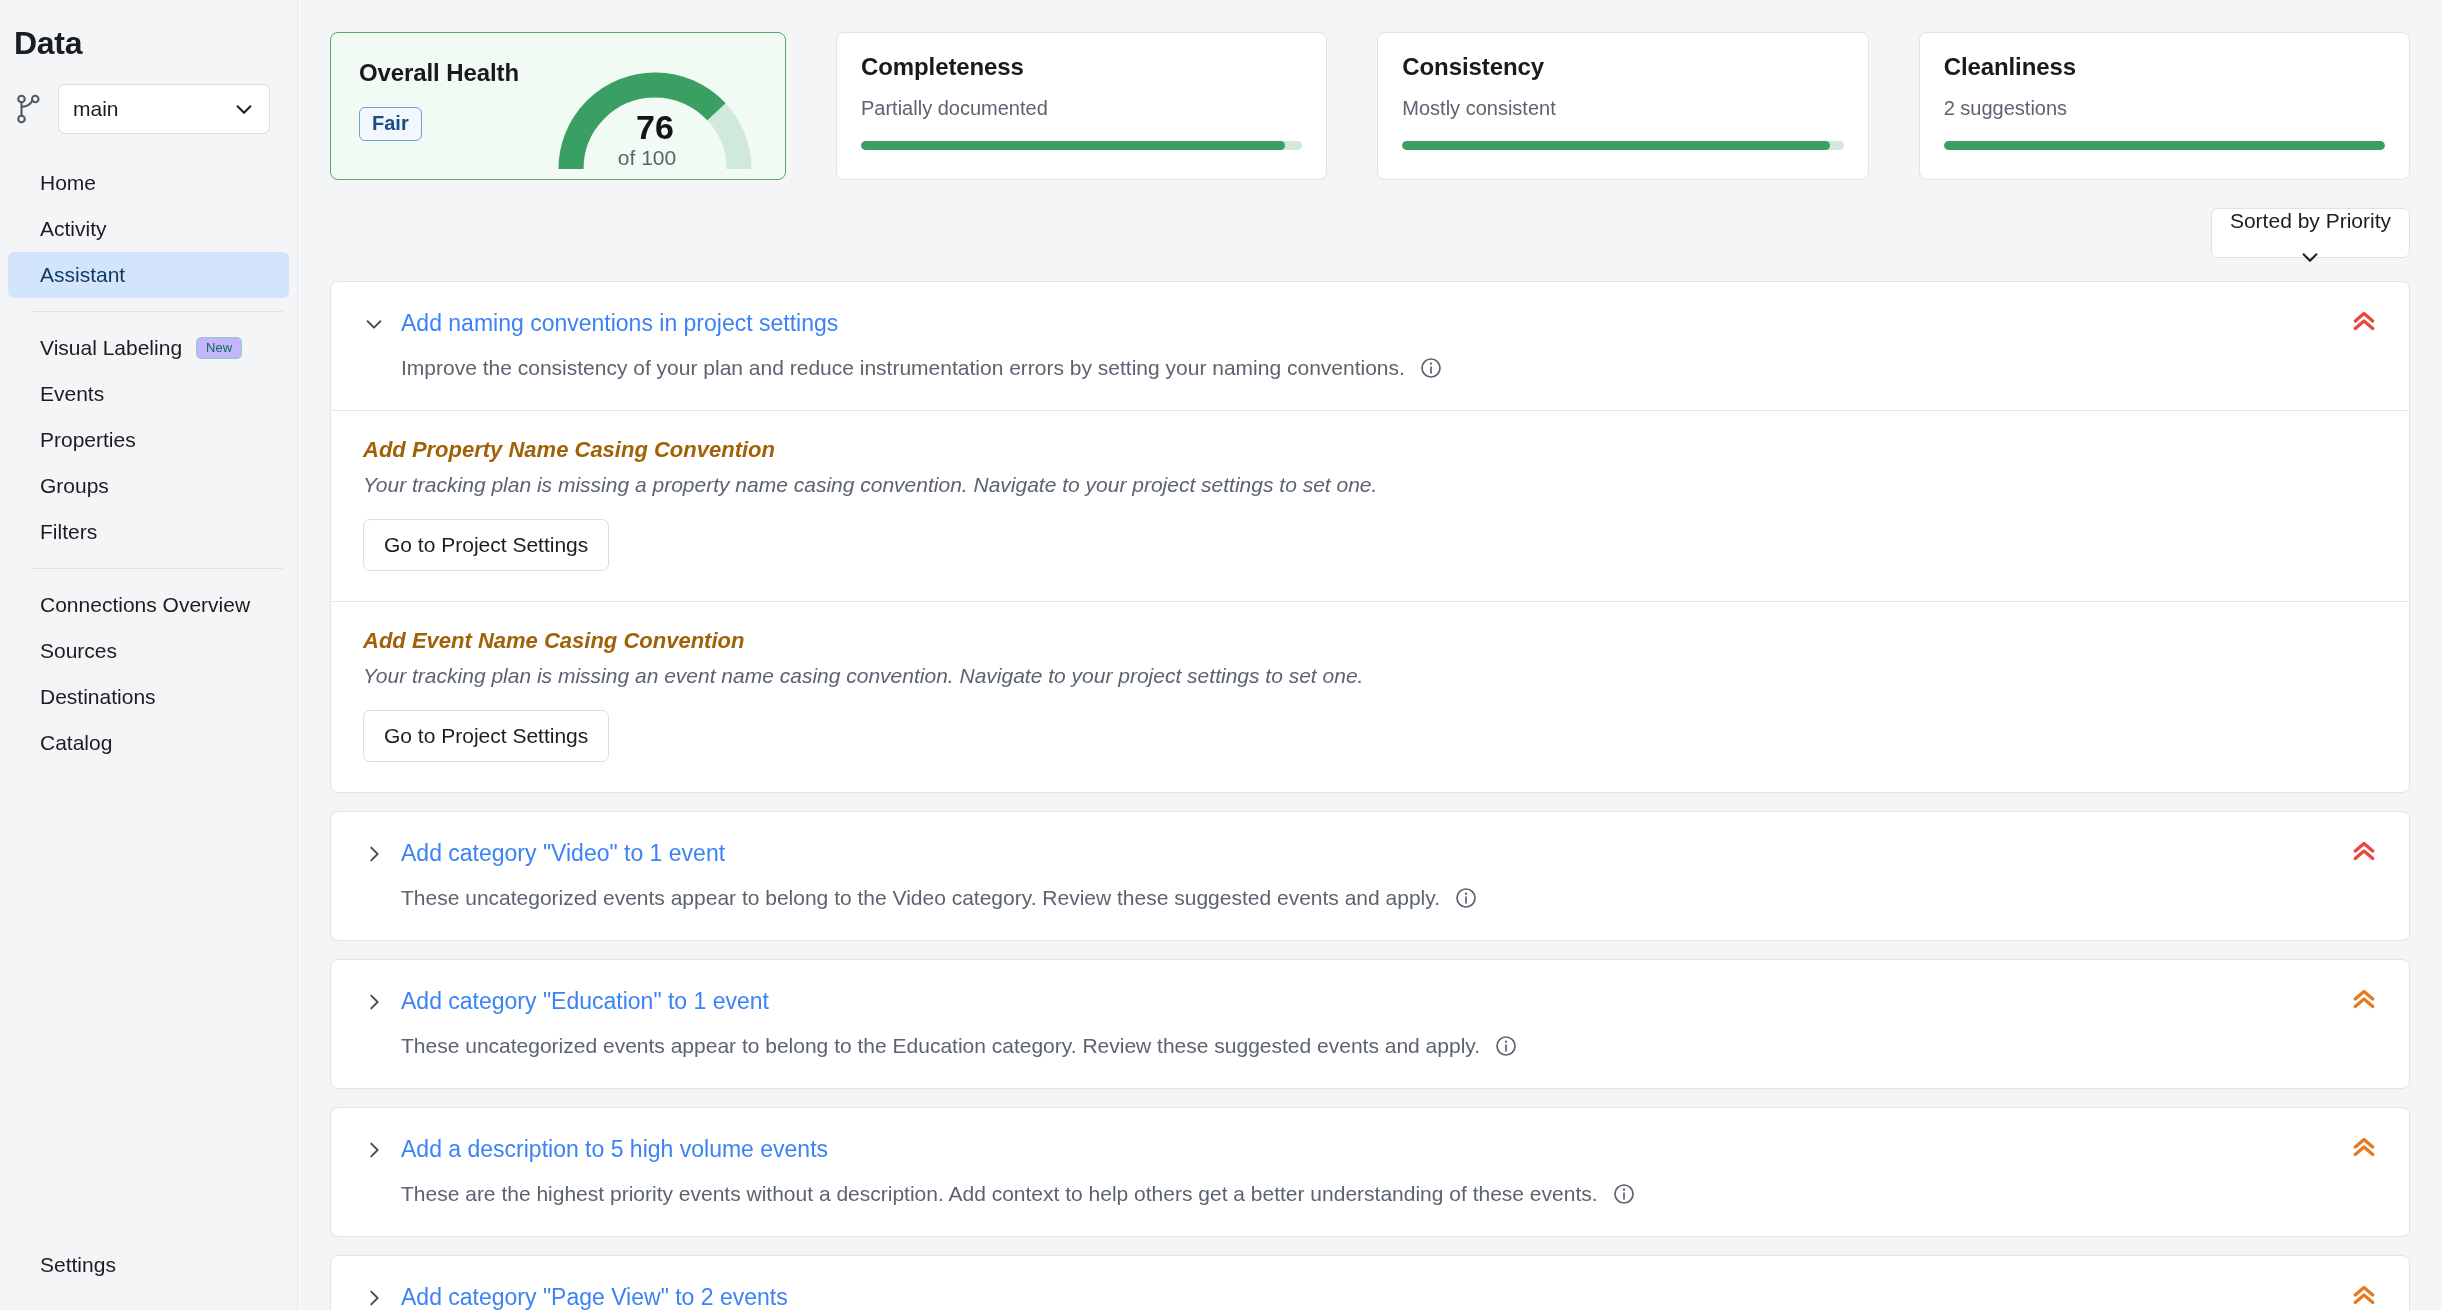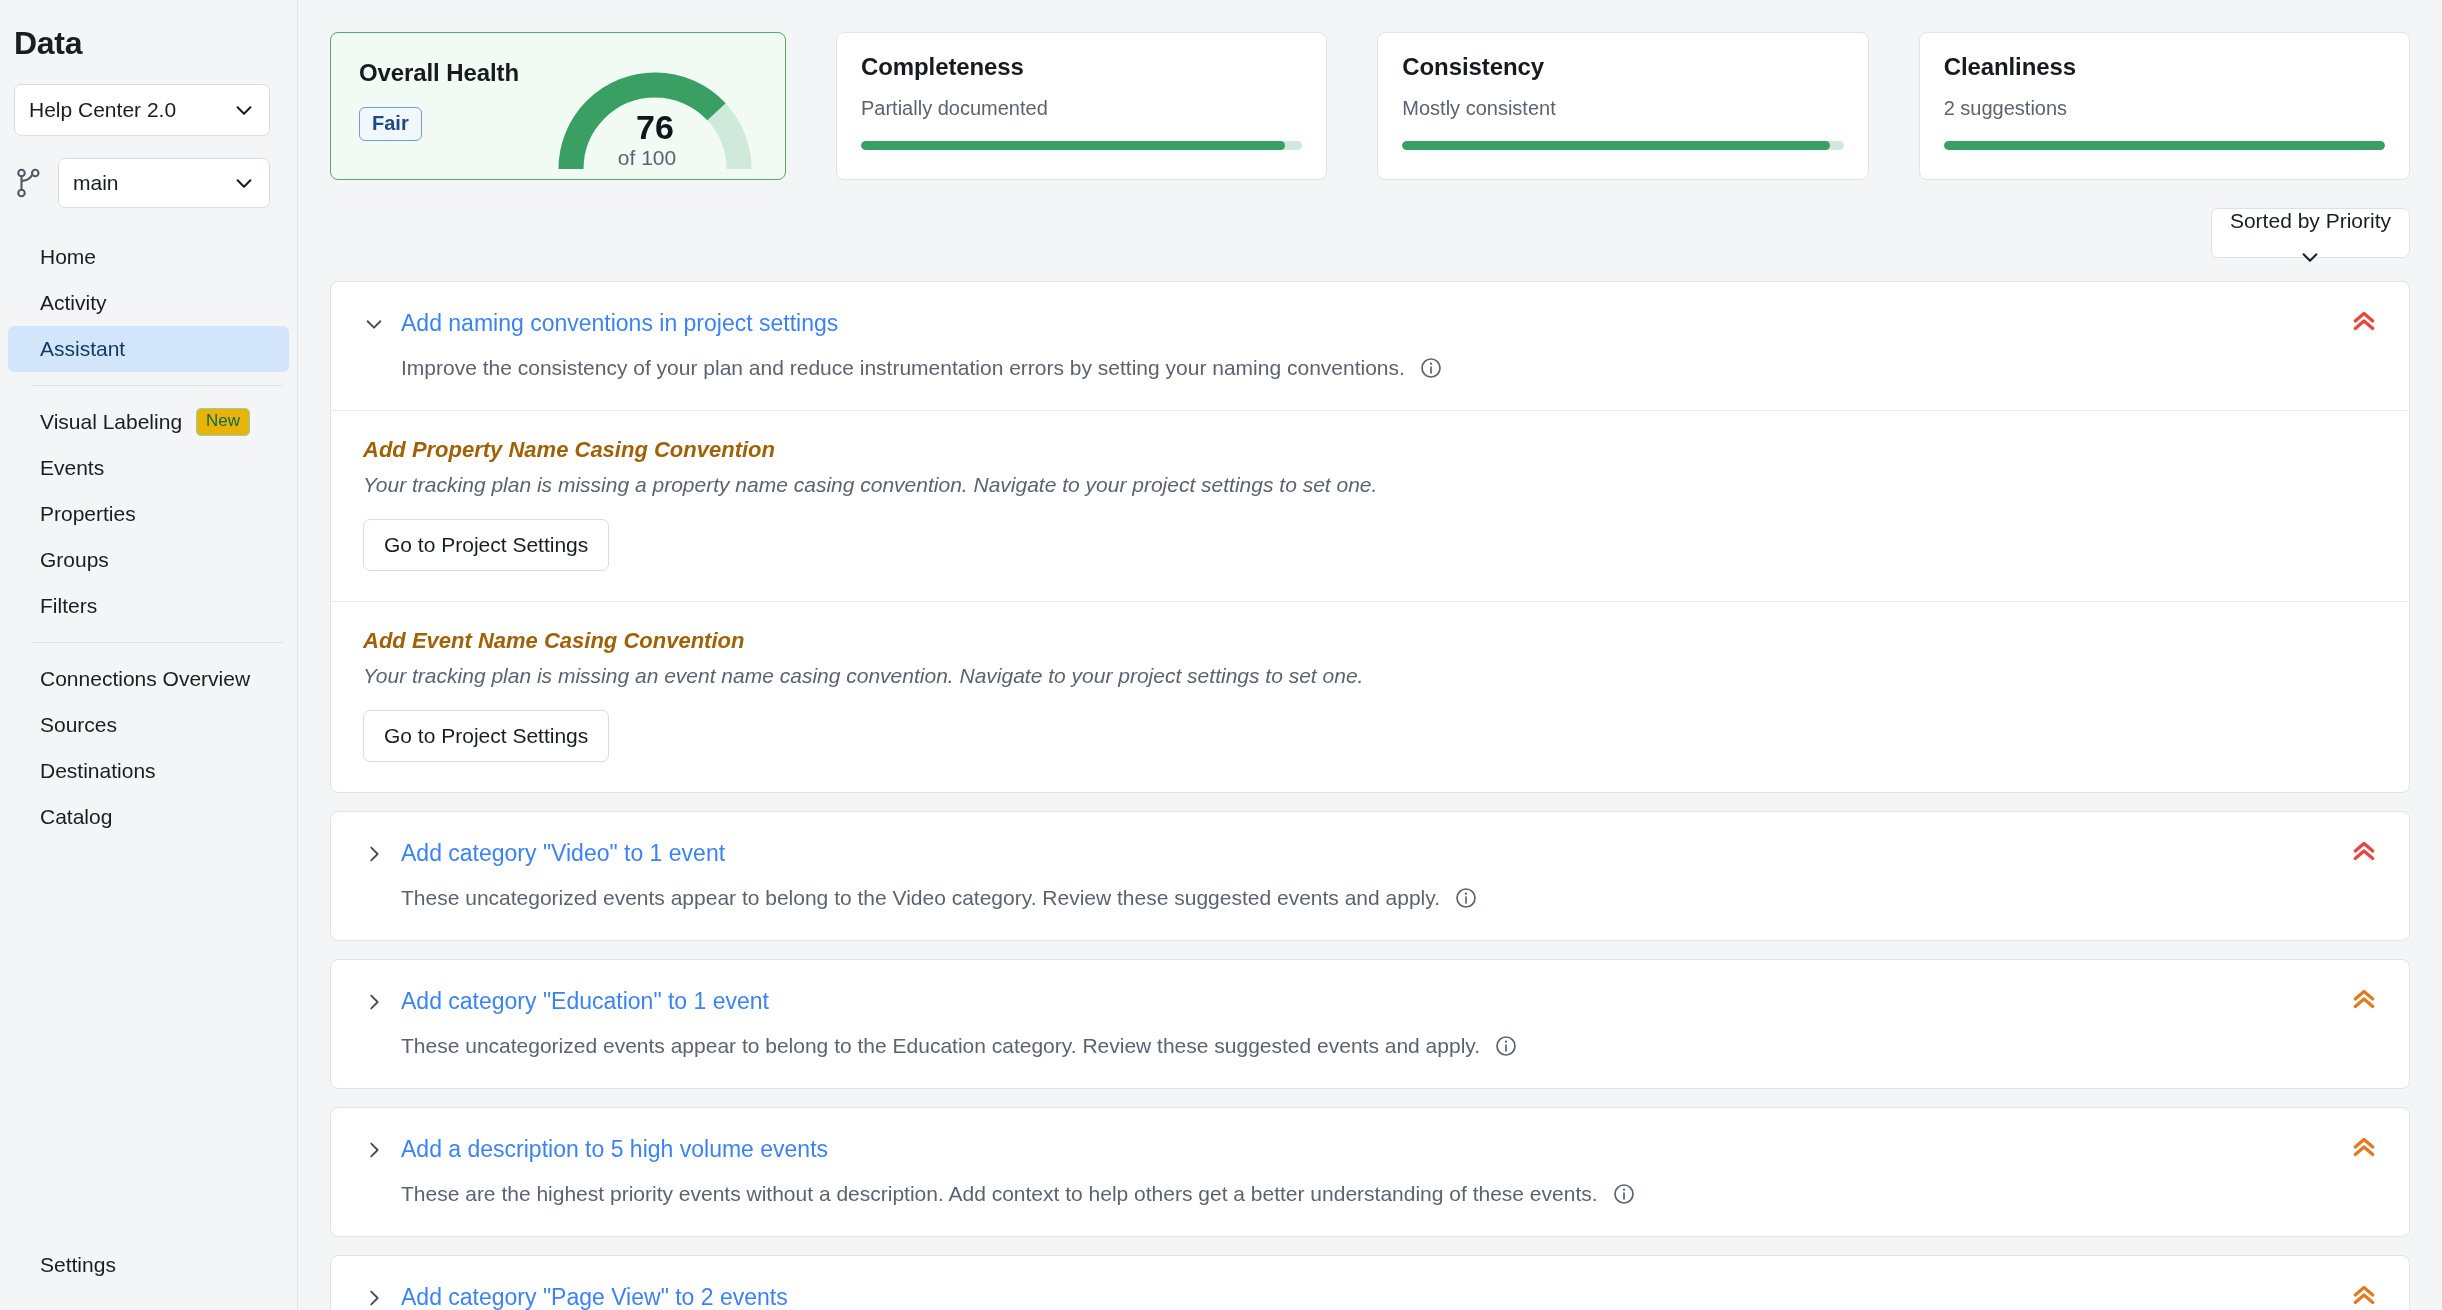--- a/index.html
+++ b/index.html
@@ -80,23 +80,23 @@
   .nav-item.active {
     background: #d3e5fb;
     color: #11385e;
   }
   .nav-sep {
     height: 1px;
     background: #e0e2e6;
     margin: 13px 14px 13px 32px;
   }
   .badge-new {
-    font-size: 17px;
+    font-size: 13px;
     color: #0c6b55;
-    background: #eab308;
+    background: #c4b5fd;
     border: 1px solid #8ecfbb;
     border-radius: 5px;
     padding: 2px 9px 3px;
     font-weight: 500;
     line-height: 1.2;
   }
   .sb-bottom {
     position: absolute;
     bottom: 0; left: 0; right: 0;
     padding-bottom: 22px;
@@ -284,28 +284,20 @@
   }
 </style>
 </head>
 <body>
 
 <div class="app">
 
   <aside class="sidebar">
     <div class="sb-title">Data</div>
 
-    <div class="sb-select-wrap">
-      <div class="sb-select">
-        <span>Help Center 2.0</span>
-        <svg class="chev" viewBox="0 0 24 24" fill="none">
-          <path d="M5 9l7 7 7-7" stroke="#1a1d21" stroke-width="2.2" stroke-linecap="round" stroke-linejoin="round"></path>
-        </svg>
-      </div>
-    </div>
 
     <div class="sb-branch-row">
       <svg class="branch-icon" viewBox="0 0 24 26" fill="none">
         <circle cx="6" cy="5" r="2.6" stroke="#525a66" stroke-width="1.7"></circle>
         <circle cx="6" cy="21" r="2.6" stroke="#525a66" stroke-width="1.7"></circle>
         <circle cx="17" cy="5" r="2.6" stroke="#525a66" stroke-width="1.7"></circle>
         <path d="M6 7.6v10.8" stroke="#525a66" stroke-width="1.7" stroke-linecap="round"></path>
         <path d="M14.6 6.4c-1.6 3.2-4.4 4.6-8.2 4.9" stroke="#525a66" stroke-width="1.7" stroke-linecap="round"></path>
       </svg>
       <div class="sb-select branch">

